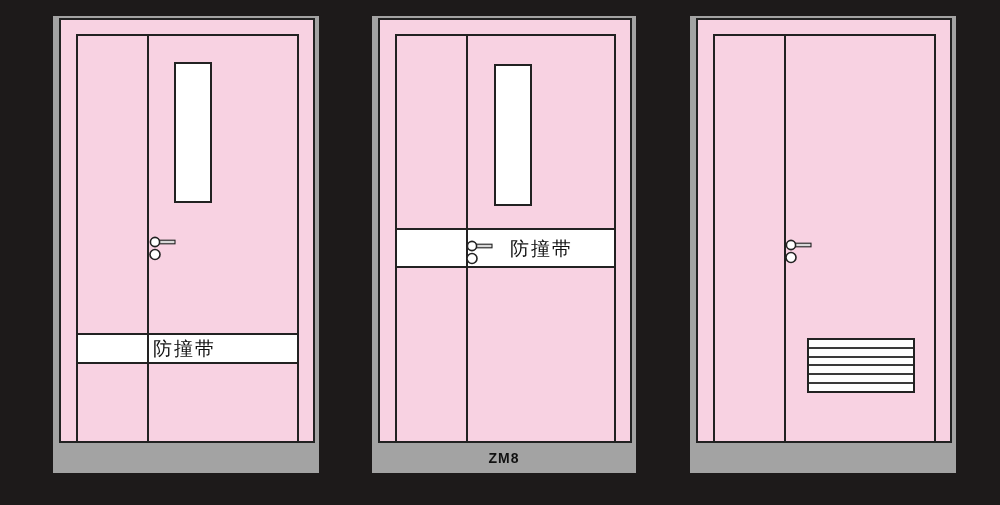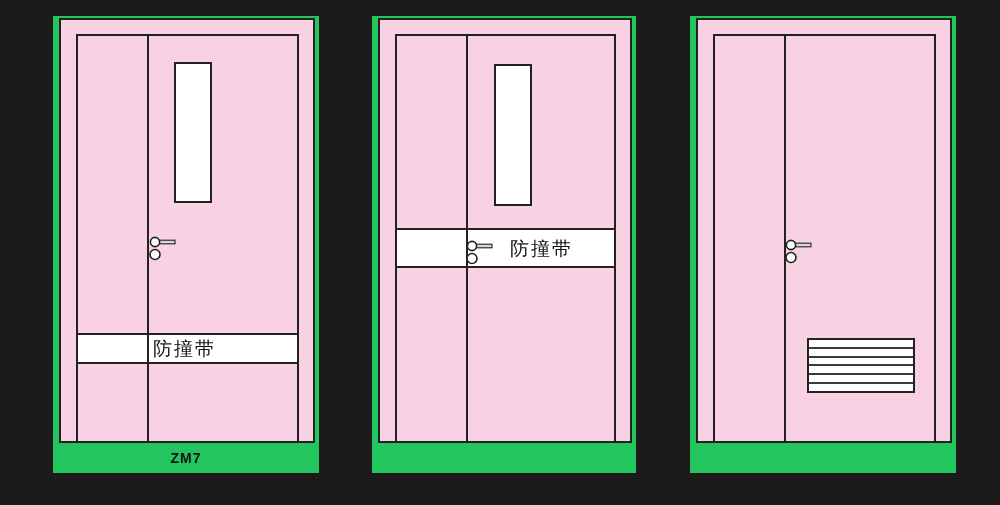--- a/index.html
+++ b/index.html
@@ -2,21 +2,21 @@
 <html><head>
 <meta charset="utf-8">
 <style>
   html,body{margin:0;padding:0;}
   body{
     width:1000px;height:505px;position:relative;overflow:hidden;
     background:#1d1a1a;
     font-family:"Liberation Sans",sans-serif;
   }
   .door-card{
-    position:absolute;top:16px;height:457px;background:#22c55e;
+    position:absolute;top:16px;height:457px;background:#a3a3a3;
   }
   .door-card.d1{left:53px;width:266px;}
   .door-card.d2{left:372px;width:264px;}
   .door-card.d3{left:690px;width:266px;}
 
   .frame{
     position:absolute;left:6px;right:4px;top:2px;bottom:30px;
     background:#f8d2e2;border:2px solid #222;
   }
   .leaves{
@@ -80,40 +80,40 @@
           <rect x="9" y="7.2" width="20" height="3.6" fill="#d8d8d8" stroke="#222" stroke-width="1.1"></rect>
           <circle cx="9" cy="9" r="4.6" fill="#ffffff" stroke="#222" stroke-width="1.6"></circle>
           <circle cx="9" cy="21.5" r="5" fill="#ffffff" stroke="#222" stroke-width="1.6"></circle>
         </svg>
       </div>
       <div class="band">
         <span class="band-text">防撞带</span>
       </div>
     </div>
   </div>
-  <div class="door-label">ZM7</div>
 </div>
 
 <div class="door-card d2">
   <div class="frame">
     <div class="leaves">
       <div class="divider"></div>
       <div class="vision-window"></div>
       <div class="band">
         <span class="band-text">防撞带</span>
       </div>
       <div class="handle">
         <svg width="36" height="30" viewBox="0 0 36 30">
           <rect x="9" y="7.2" width="20" height="3.6" fill="#d8d8d8" stroke="#222" stroke-width="1.1"></rect>
           <circle cx="9" cy="9" r="4.6" fill="#ffffff" stroke="#222" stroke-width="1.6"></circle>
           <circle cx="9" cy="21.5" r="5" fill="#ffffff" stroke="#222" stroke-width="1.6"></circle>
         </svg>
       </div>
     </div>
   </div>
+  <div class="door-label">ZM8</div>
 </div>
 
 <div class="door-card d3">
   <div class="frame">
     <div class="leaves">
       <div class="divider"></div>
       <div class="handle">
         <svg width="36" height="30" viewBox="0 0 36 30">
           <rect x="9" y="7.2" width="20" height="3.6" fill="#d8d8d8" stroke="#222" stroke-width="1.1"></rect>
           <circle cx="9" cy="9" r="4.6" fill="#ffffff" stroke="#222" stroke-width="1.6"></circle>

